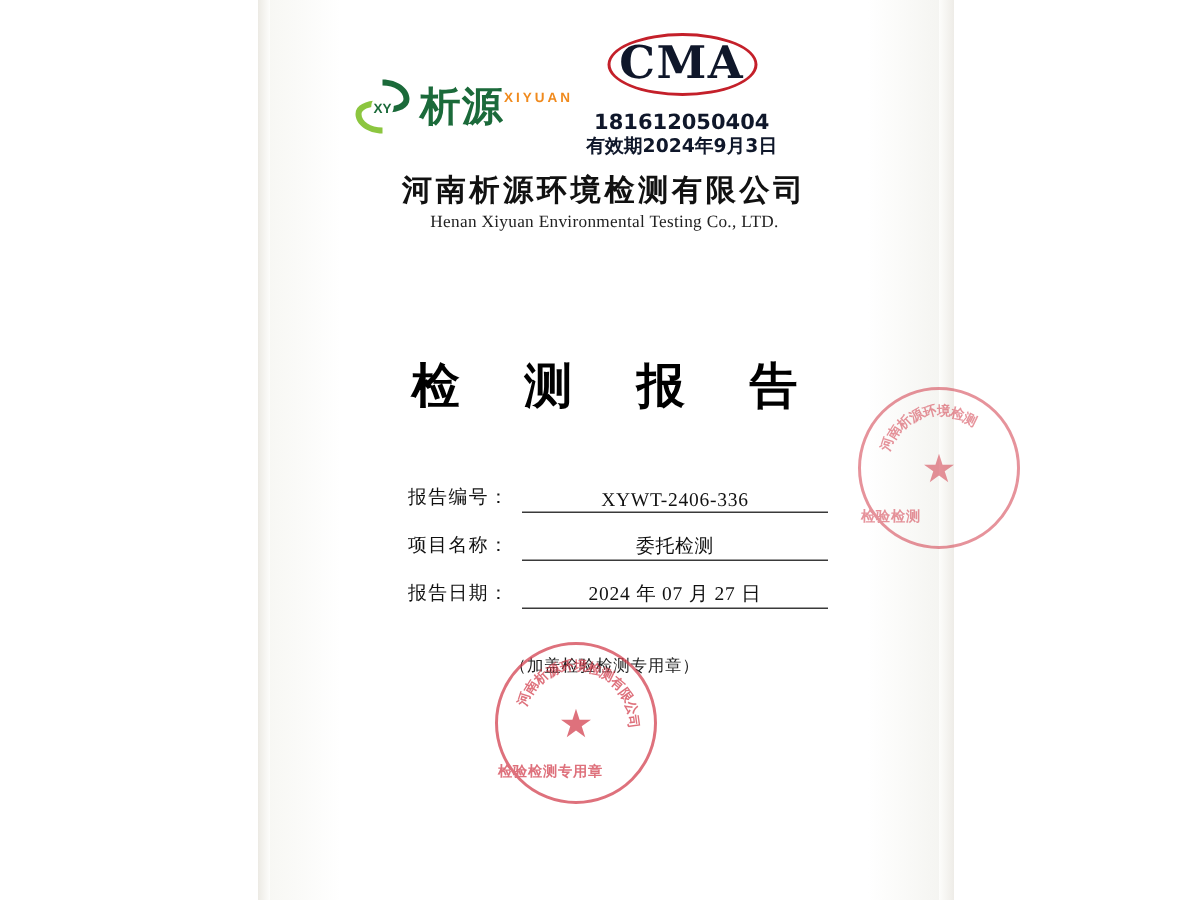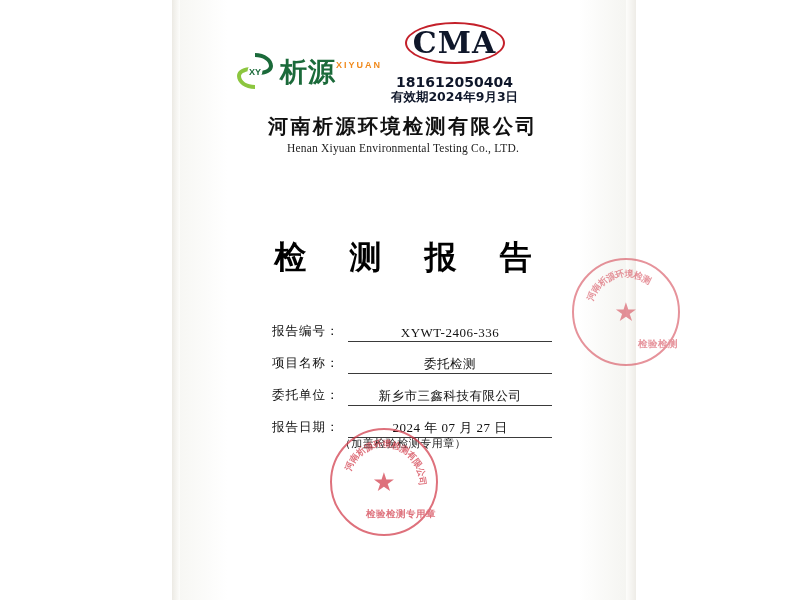--- a/index.html
+++ b/index.html
@@ -268,21 +268,21 @@
     font-size: 9px;
     font-weight: bold;
     transform-origin: 0 0;
     white-space: nowrap;
   }
   .stamp-bottom-text {
     position: absolute;
     left: 0;
     bottom: 13px;
     width: 100%;
-    text-align: right;
+    text-align: left;
     font-family: Liberation Sans, sans-serif;
     font-size: 9.5px;
     font-weight: bold;
     letter-spacing: 0.5px;
   }
 </style>
 </head>
 <body>
 
 <div id="page">
@@ -326,24 +326,20 @@
     <div class="doc-title">检 测 报 告</div>
 
     <div class="fields">
       <div class="field-row">
         <div class="field-label">报告编号：</div>
         <div class="field-value serif">XYWT-2406-336</div>
       </div>
       <div class="field-row">
         <div class="field-label">项目名称：</div>
         <div class="field-value">委托检测</div>
-      </div>
-      <div class="field-row">
-        <div class="field-label">委托单位：</div>
-        <div class="field-value">新乡市三鑫科技有限公司</div>
       </div>
       <div class="field-row">
         <div class="field-label">报告日期：</div>
         <div class="field-value serif">2024 年 07 月 27 日</div>
       </div>
     </div>
 
     <div class="seal-note">（加盖检验检测专用章）</div>
 
     <div class="stamp stamp-main">

